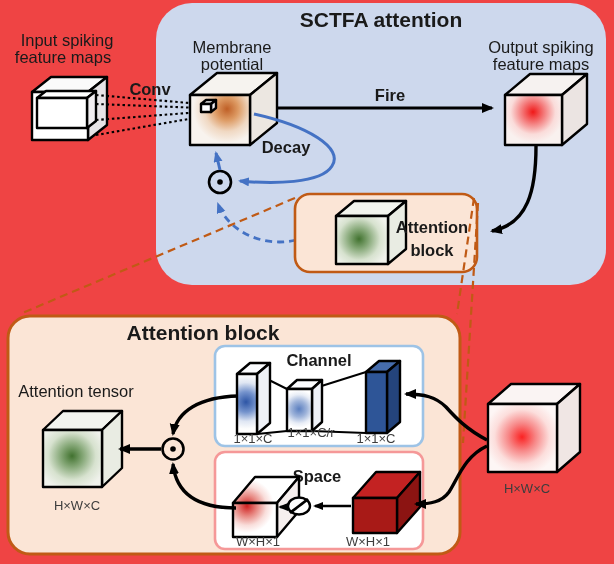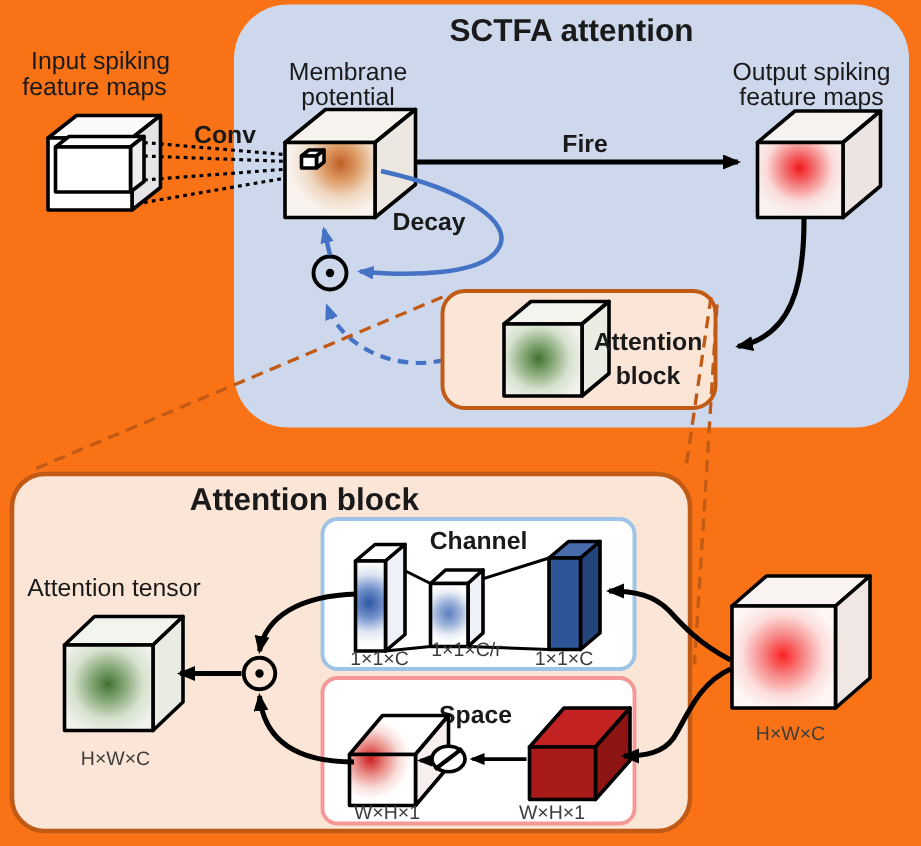--- a/index.html
+++ b/index.html
@@ -1,17 +1,17 @@
 <!DOCTYPE html>
 <html><head>
 <meta charset="utf-8">
 <style>
   html,body{margin:0;padding:0;background:#ffffff;}
   .figure{
-    position:relative;width:614px;height:564px;background:#f97316;
+    position:relative;width:614px;height:564px;background:#ef4444;
     font-family:"Liberation Sans", sans-serif;
   }
   svg{display:block;}
   text{fill:#1a1a1a;}
   .t-title{font-size:21px;font-weight:bold;}
   .t-label{font-size:16.5px;}
   .t-bold{font-size:16.5px;font-weight:bold;}
   .t-dim{font-size:13px;fill:#3d3d3d;}
   .outline{fill:none;stroke:#000;stroke-width:2.4;stroke-linejoin:round;}
 </style>

